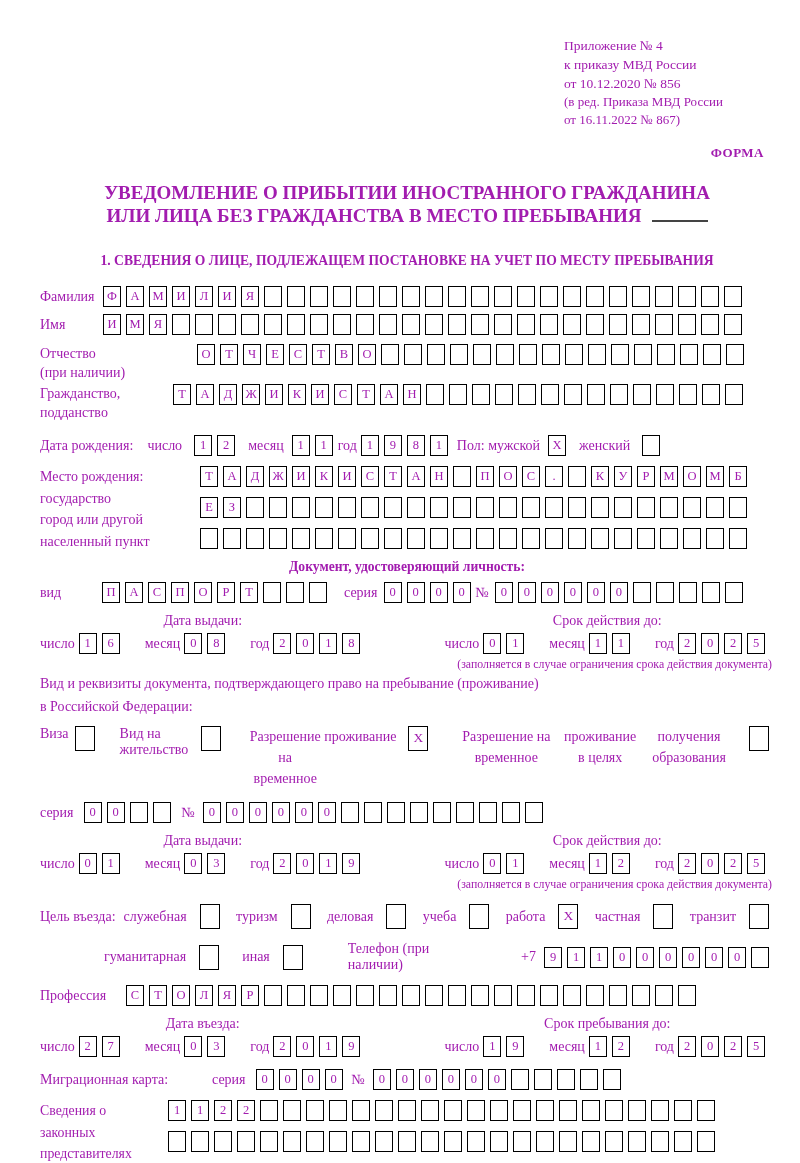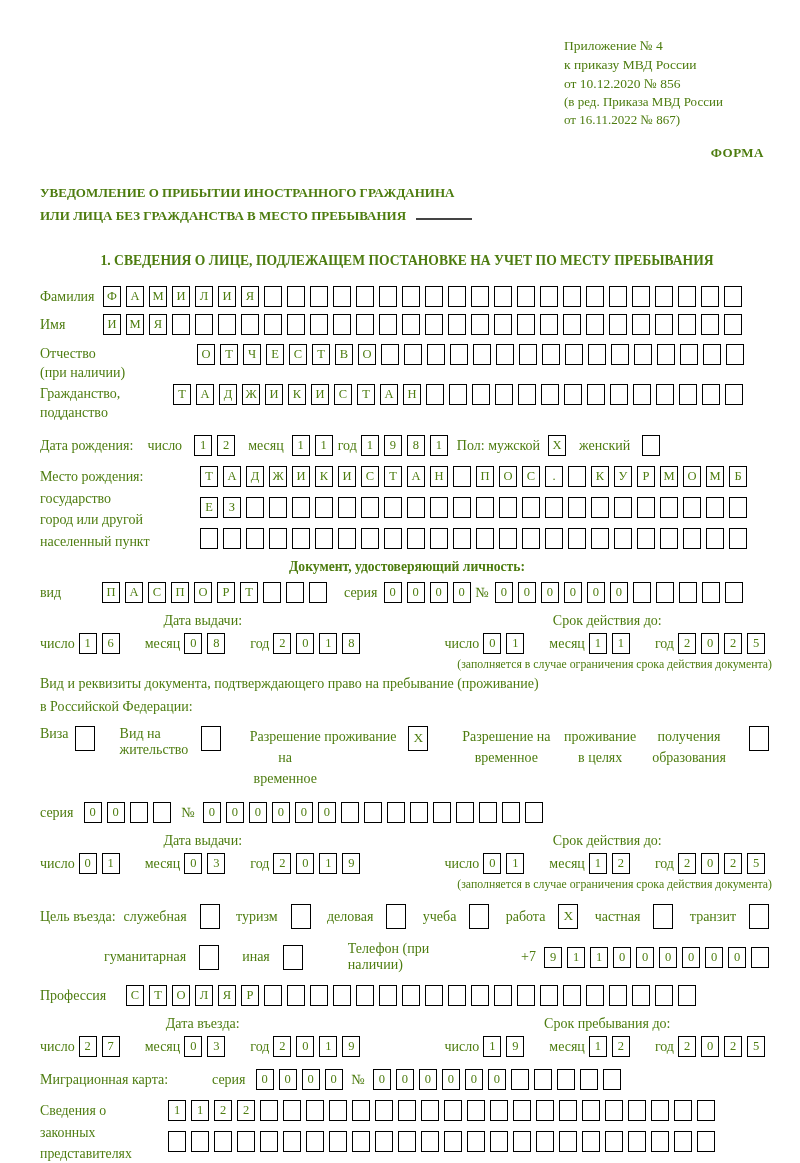--- a/index.html
+++ b/index.html
@@ -1,28 +1,28 @@
 <!DOCTYPE html>
 <html><head>
 <meta charset="utf-8">
 <style>
   html,body{margin:0;padding:0;background:#ffffff;}
   .page{
-    width:800px;height:1163px;background:#fff;color:#4d7c0f;
+    width:800px;height:1163px;background:#fff;color:#a21caf;
     font-family:"Liberation Serif","DejaVu Serif",serif;
     font-size:14px;box-sizing:border-box;
     padding:36px 26px 10px 40px;position:relative;overflow:hidden;
   }
   
   .hdr{margin-left:524px;line-height:19px;font-size:13.5px;}
   .hdr .sub{font-size:13px;line-height:18px;}
   .hdr .sub:first-of-type{margin-top:4px;}
   .forma{text-align:right;font-weight:bold;font-size:13px;margin:16px 10px 0 0;letter-spacing:.5px;}
   
-  .title{text-align:left;font-weight:bold;font-size:13px;line-height:23px;margin-top:20px;}
+  .title{text-align:center;font-weight:bold;font-size:19px;line-height:23px;margin-top:20px;}
   .blank-line{display:inline-block;width:56px;border-bottom:2px solid #444;margin-left:10px;height:14px;vertical-align:baseline;}
   .sec-heading{text-align:center;font-weight:bold;font-size:13.6px;margin-top:26px;}
   
   .row{display:flex;align-items:center;margin-top:7px;}
   .row.top{align-items:flex-start;}
   .lbl{flex:none;}
   .lbl2{flex:none;display:flex;flex-direction:column;line-height:19px;}
   .dlbl{flex:none;}
   
   .boxes{display:flex;flex-wrap:nowrap;align-items:center;}

